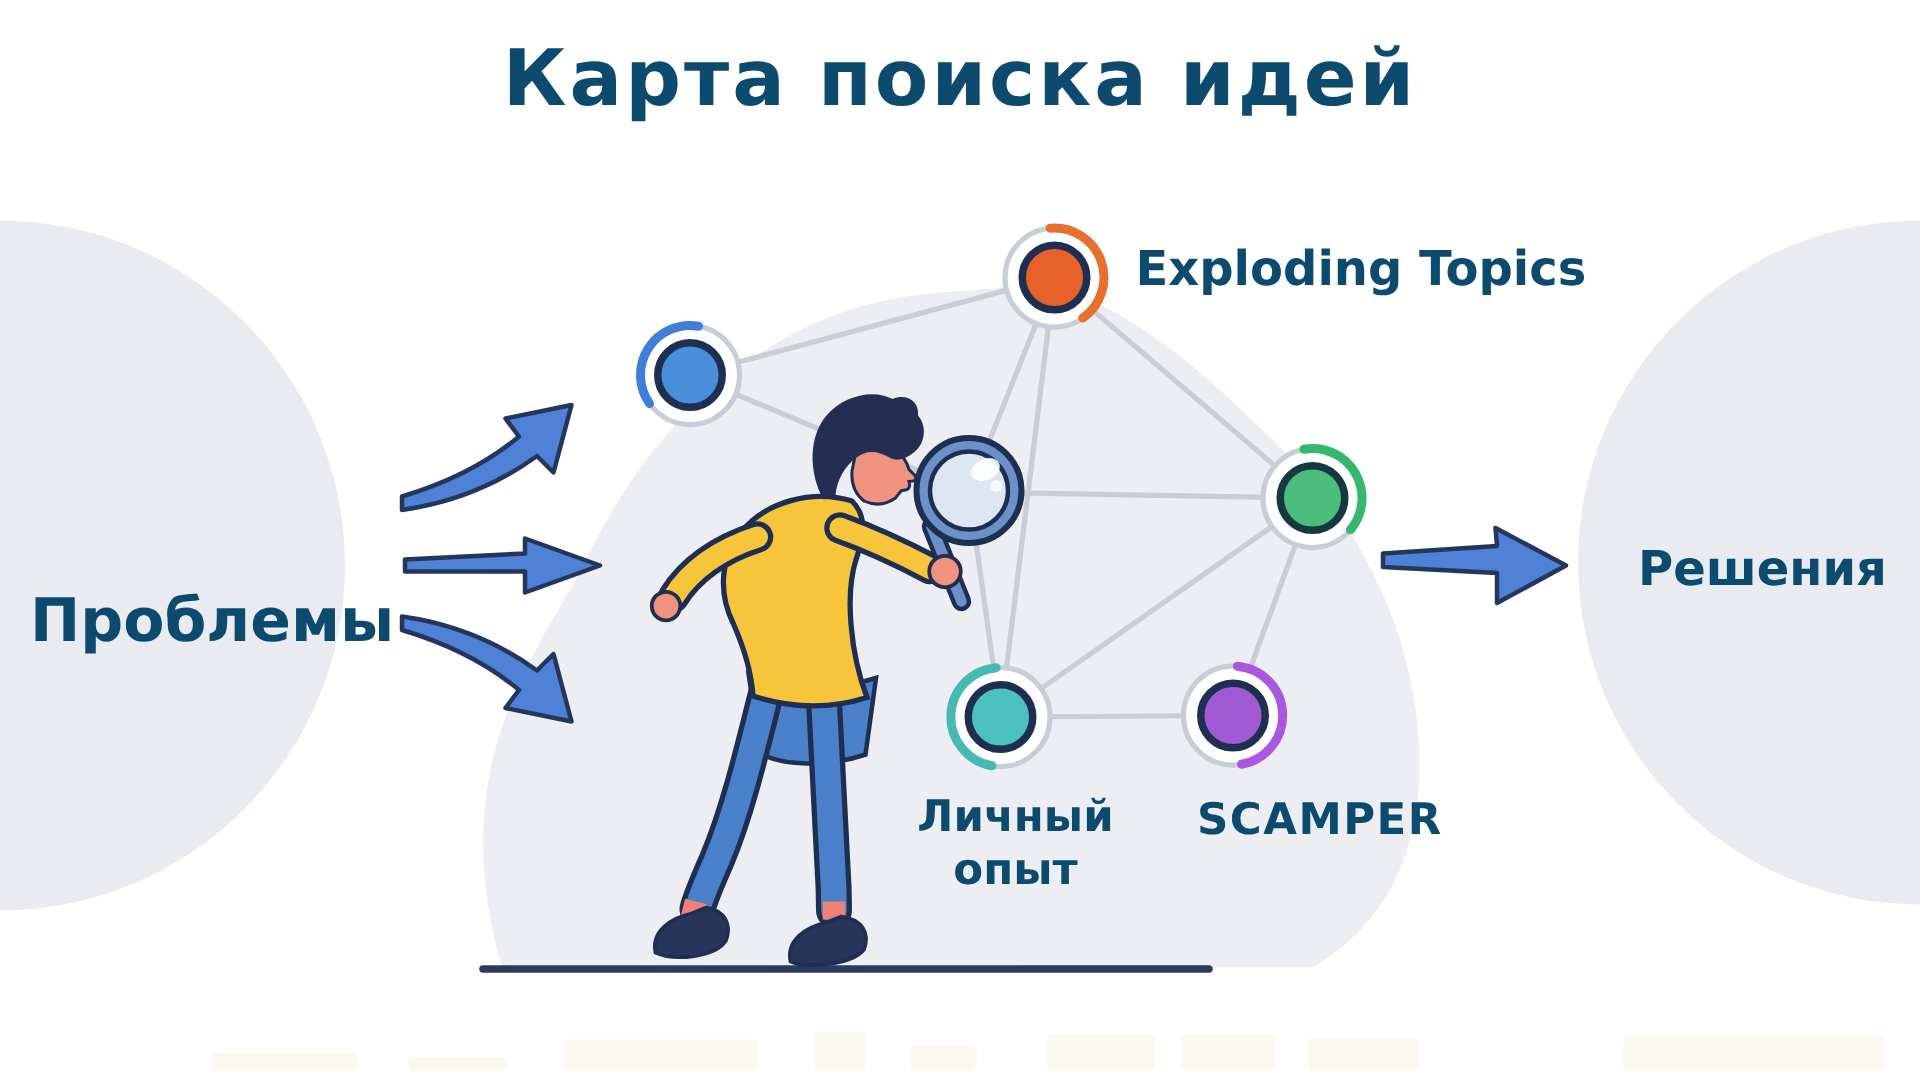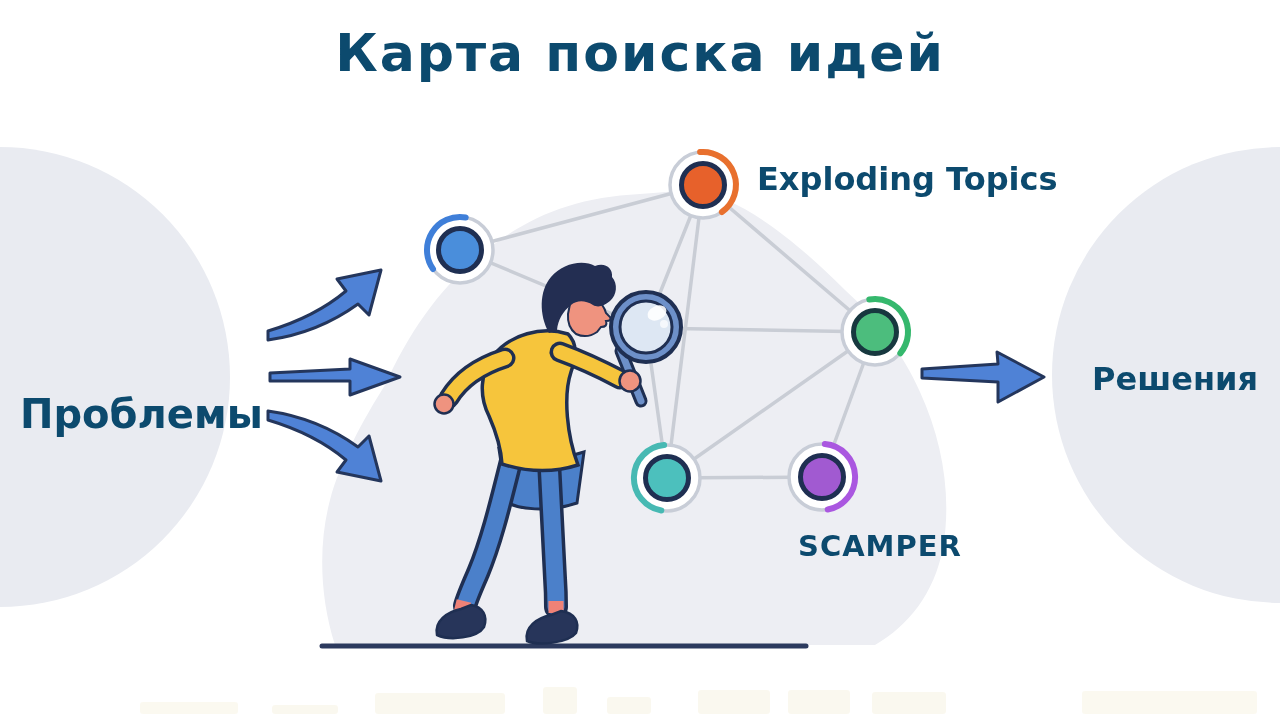--- a/index.html
+++ b/index.html
@@ -147,14 +147,15 @@
       <rect x="788" y="690" width="62" height="24" rx="3"></rect>
       <rect x="872" y="692" width="74" height="22" rx="3"></rect>
       <rect x="1082" y="691" width="175" height="23" rx="3"></rect>
     </g>
   </svg>
 
   <div class="label" id="title">Карта поиска идей</div>
   <div class="label" id="label-problems">Проблемы</div>
   <div class="label" id="label-solutions">Решения</div>
   <div class="label" id="label-exploding">Exploding Topics</div>
+  <div class="label" id="label-personal">Личный опыт</div>
   <div class="label" id="label-scamper">SCAMPER</div>
 </div>
 
 </body></html>

